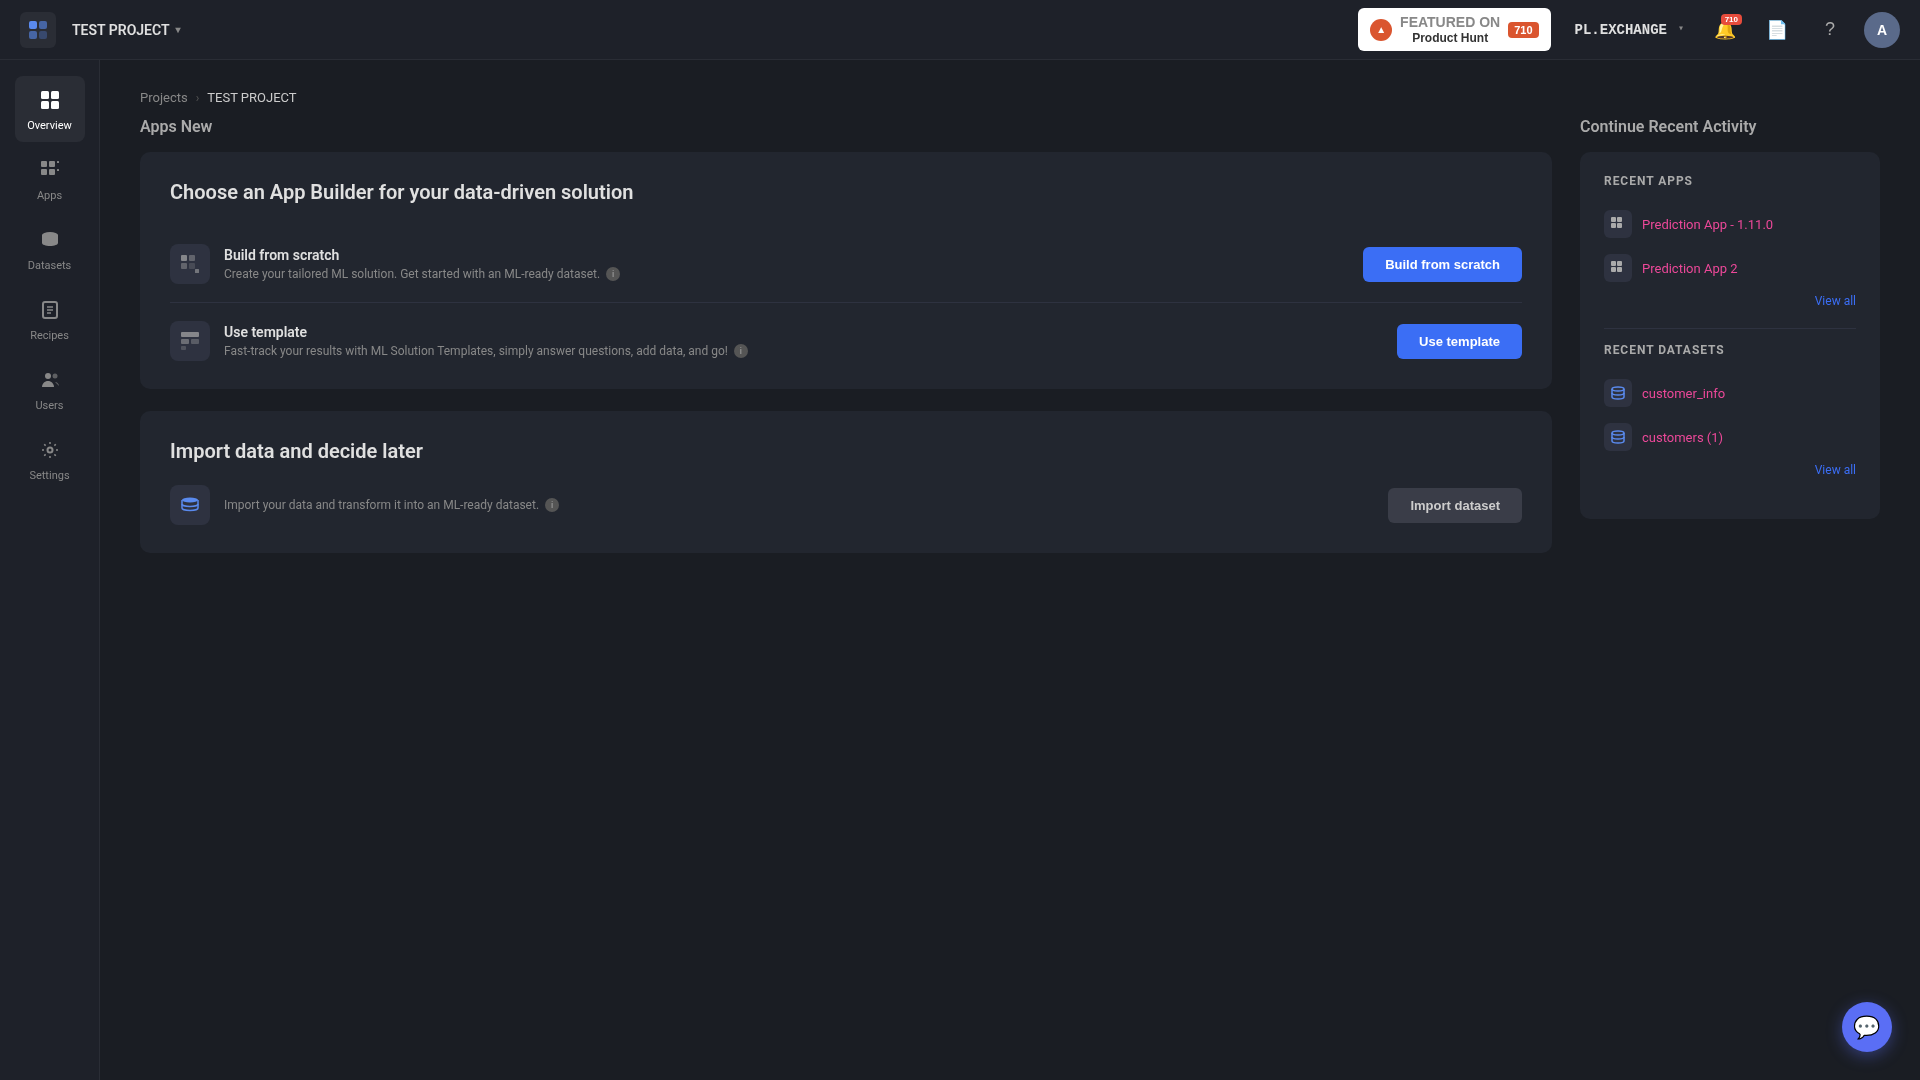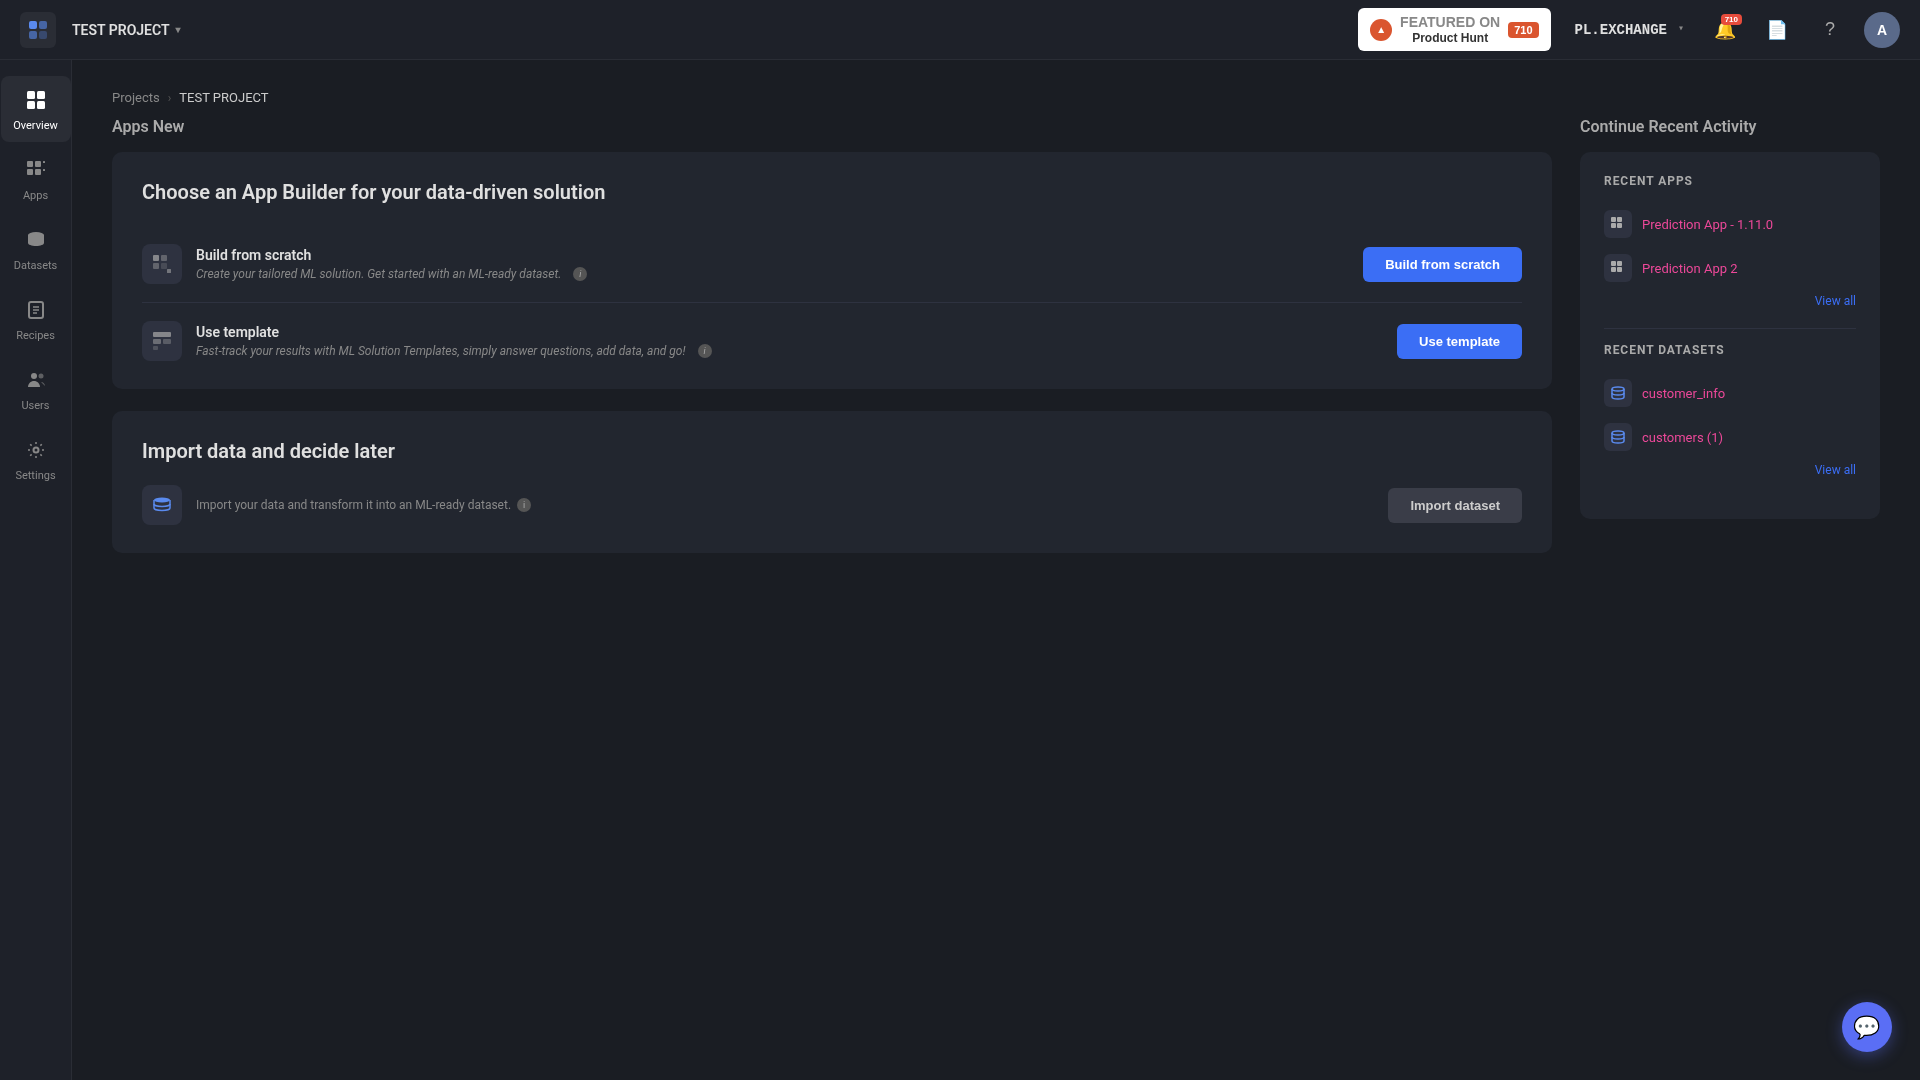--- a/index.html
+++ b/index.html
@@ -135,21 +135,21 @@
 
     
     .main-layout {
       display: flex;
       flex: 1;
       overflow: hidden;
     }
 
     
     .sidebar {
-      width: 72px;
+      width: 100px;
       background: #1e2129;
       border-right: 1px solid #2a2d35;
       display: flex;
       flex-direction: column;
       align-items: center;
       padding: 16px 0;
       gap: 4px;
       flex-shrink: 0;
     }
     .sidebar-item {
@@ -260,22 +260,21 @@
       font-size: 14px;
       font-weight: 600;
       color: #e0e0e0;
       margin-bottom: 4px;
     }
     .option-desc {
       font-size: 12px;
       color: #888;
       display: flex;
       align-items: flex-end;
-      gap: 12px;
-      font-style: italic;
+      gap: 6px;
     }
     .info-dot {
       width: 14px;
       height: 14px;
       border-radius: 50%;
       background: #555;
       display: inline-flex;
       align-items: center;
       justify-content: center;
       font-size: 9px;

